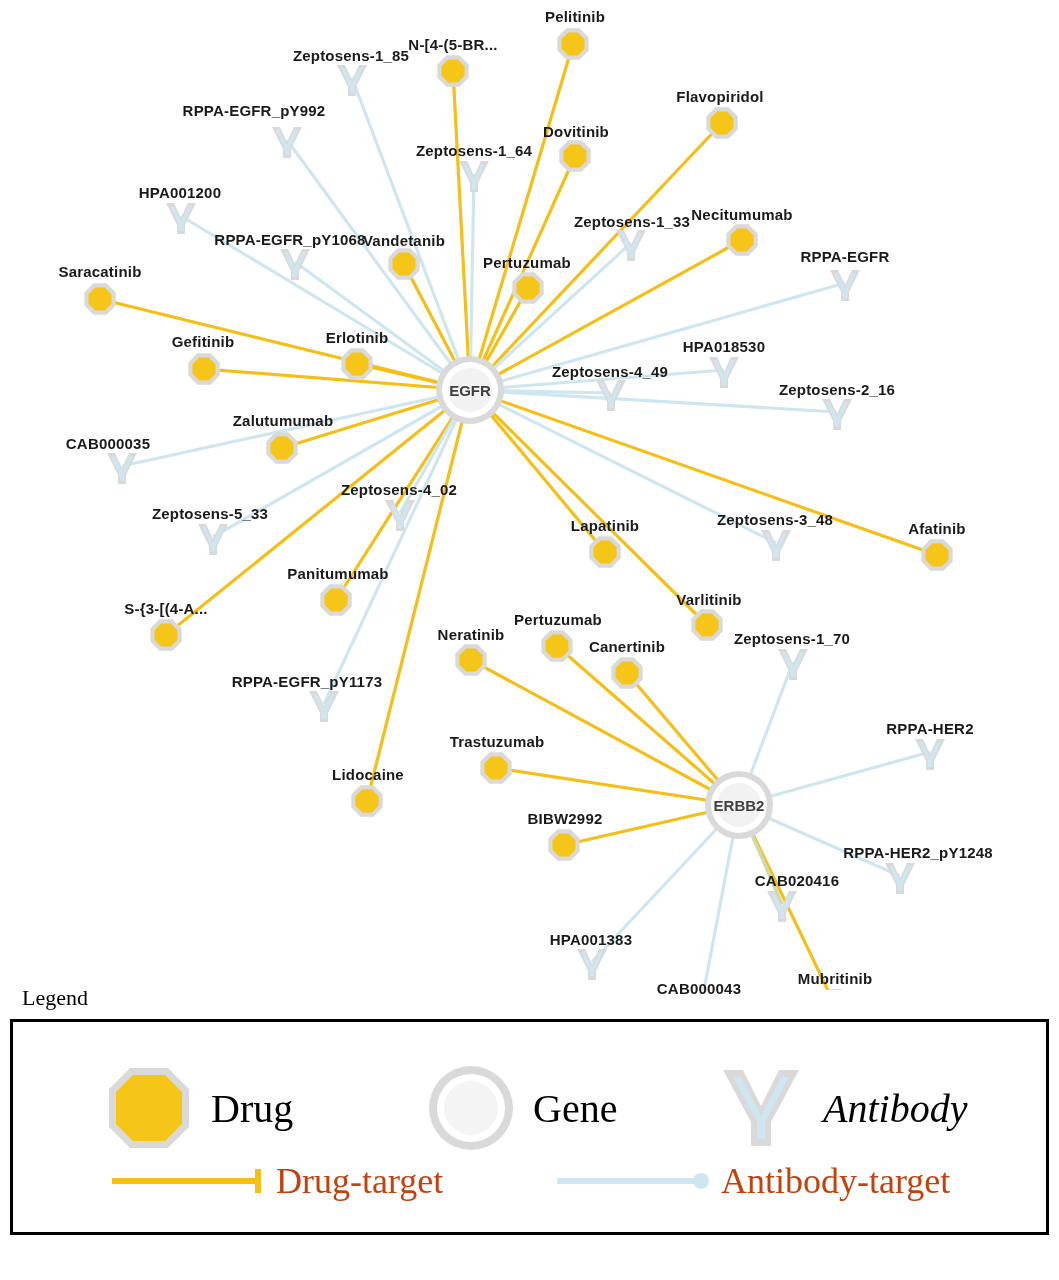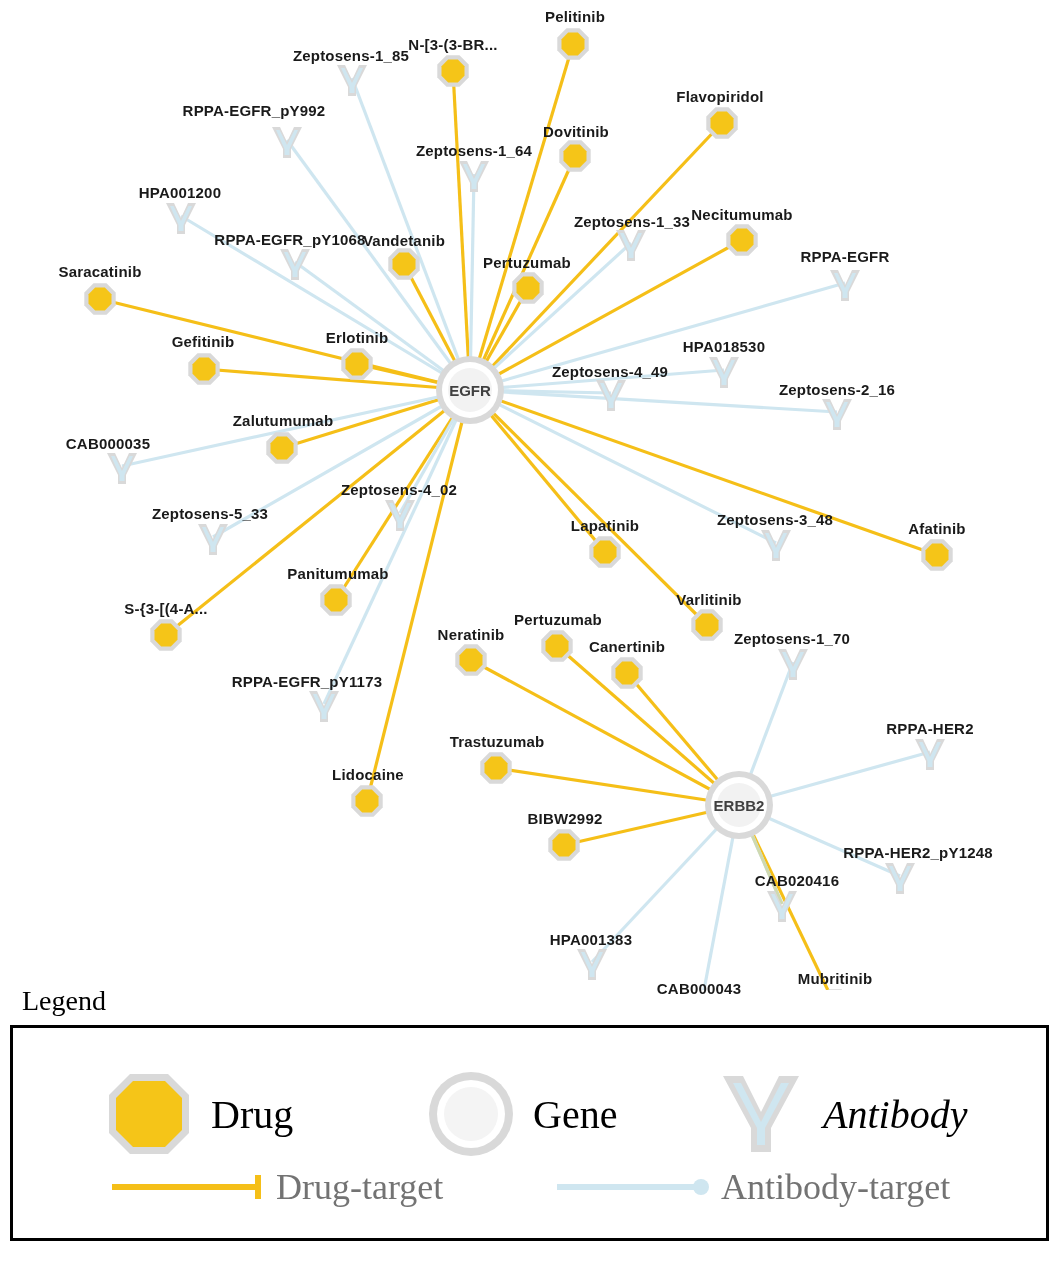--- a/index.html
+++ b/index.html
@@ -41,21 +41,21 @@
     transform: translate(-50%, -50%);
   }
   .legend-wrap {
     position: absolute;
     left: 0;
     top: 985px;
     width: 1059px;
   }
   .legend-title {
     font-family: "Liberation Serif", serif;
-    font-size: 28px;
+    font-size: 22px;
     color: #000;
     margin-left: 22px;
     margin-bottom: 8px;
     font-weight: normal;
   }
   .legend-box {
     margin: 0 10px 8px 10px;
     border: 3px solid #000;
     height: 210px;
     position: relative;
@@ -82,21 +82,21 @@
   .legend-row2 {
     position: absolute;
     top: 130px;
     left: 0;
     width: 100%;
     height: 70px;
   }
   .legend-edge-text {
     font-family: "Liberation Serif", serif;
     font-size: 36px;
-    color: #737373;
+    color: #c2410c;
     margin-left: 8px;
   }
 </style>
 </head>
 <body>
 
 <div id="network">
   <svg id="graph-svg" width="1059" height="990">
       <g>
         <line x1="573" y1="44" x2="470" y2="390" stroke="#f5bf18" stroke-width="3.2"></line>
@@ -329,21 +329,21 @@
         </g>
         <g>
           <circle cx="739" cy="805" r="34" fill="#d9d9d9"></circle>
           <circle cx="739" cy="805" r="28" fill="#ffffff"></circle>
           <circle cx="739" cy="805" r="22" fill="#f2f2f2"></circle>
         </g>
       </g>
     </svg>
   <div id="labels">
       <div class="node-label" style="left: 575px; top: 16px;">Pelitinib</div>
-      <div class="node-label" style="left: 453px; top: 44px;">N-[3-(3-BR...</div>
+      <div class="node-label" style="left: 453px; top: 44px;">N-[4-(5-BR...</div>
       <div class="node-label" style="left: 720px; top: 96px;">Flavopiridol</div>
       <div class="node-label" style="left: 576px; top: 131px;">Dovitinib</div>
       <div class="node-label" style="left: 404px; top: 240px;">Vandetanib</div>
       <div class="node-label" style="left: 742px; top: 214px;">Necitumumab</div>
       <div class="node-label" style="left: 527px; top: 262px;">Pertuzumab</div>
       <div class="node-label" style="left: 100px; top: 271px;">Saracatinib</div>
       <div class="node-label" style="left: 203px; top: 341px;">Gefitinib</div>
       <div class="node-label" style="left: 357px; top: 337px;">Erlotinib</div>
       <div class="node-label" style="left: 283px; top: 420px;">Zalutumumab</div>
       <div class="node-label" style="left: 937px; top: 528px;">Afatinib</div>

